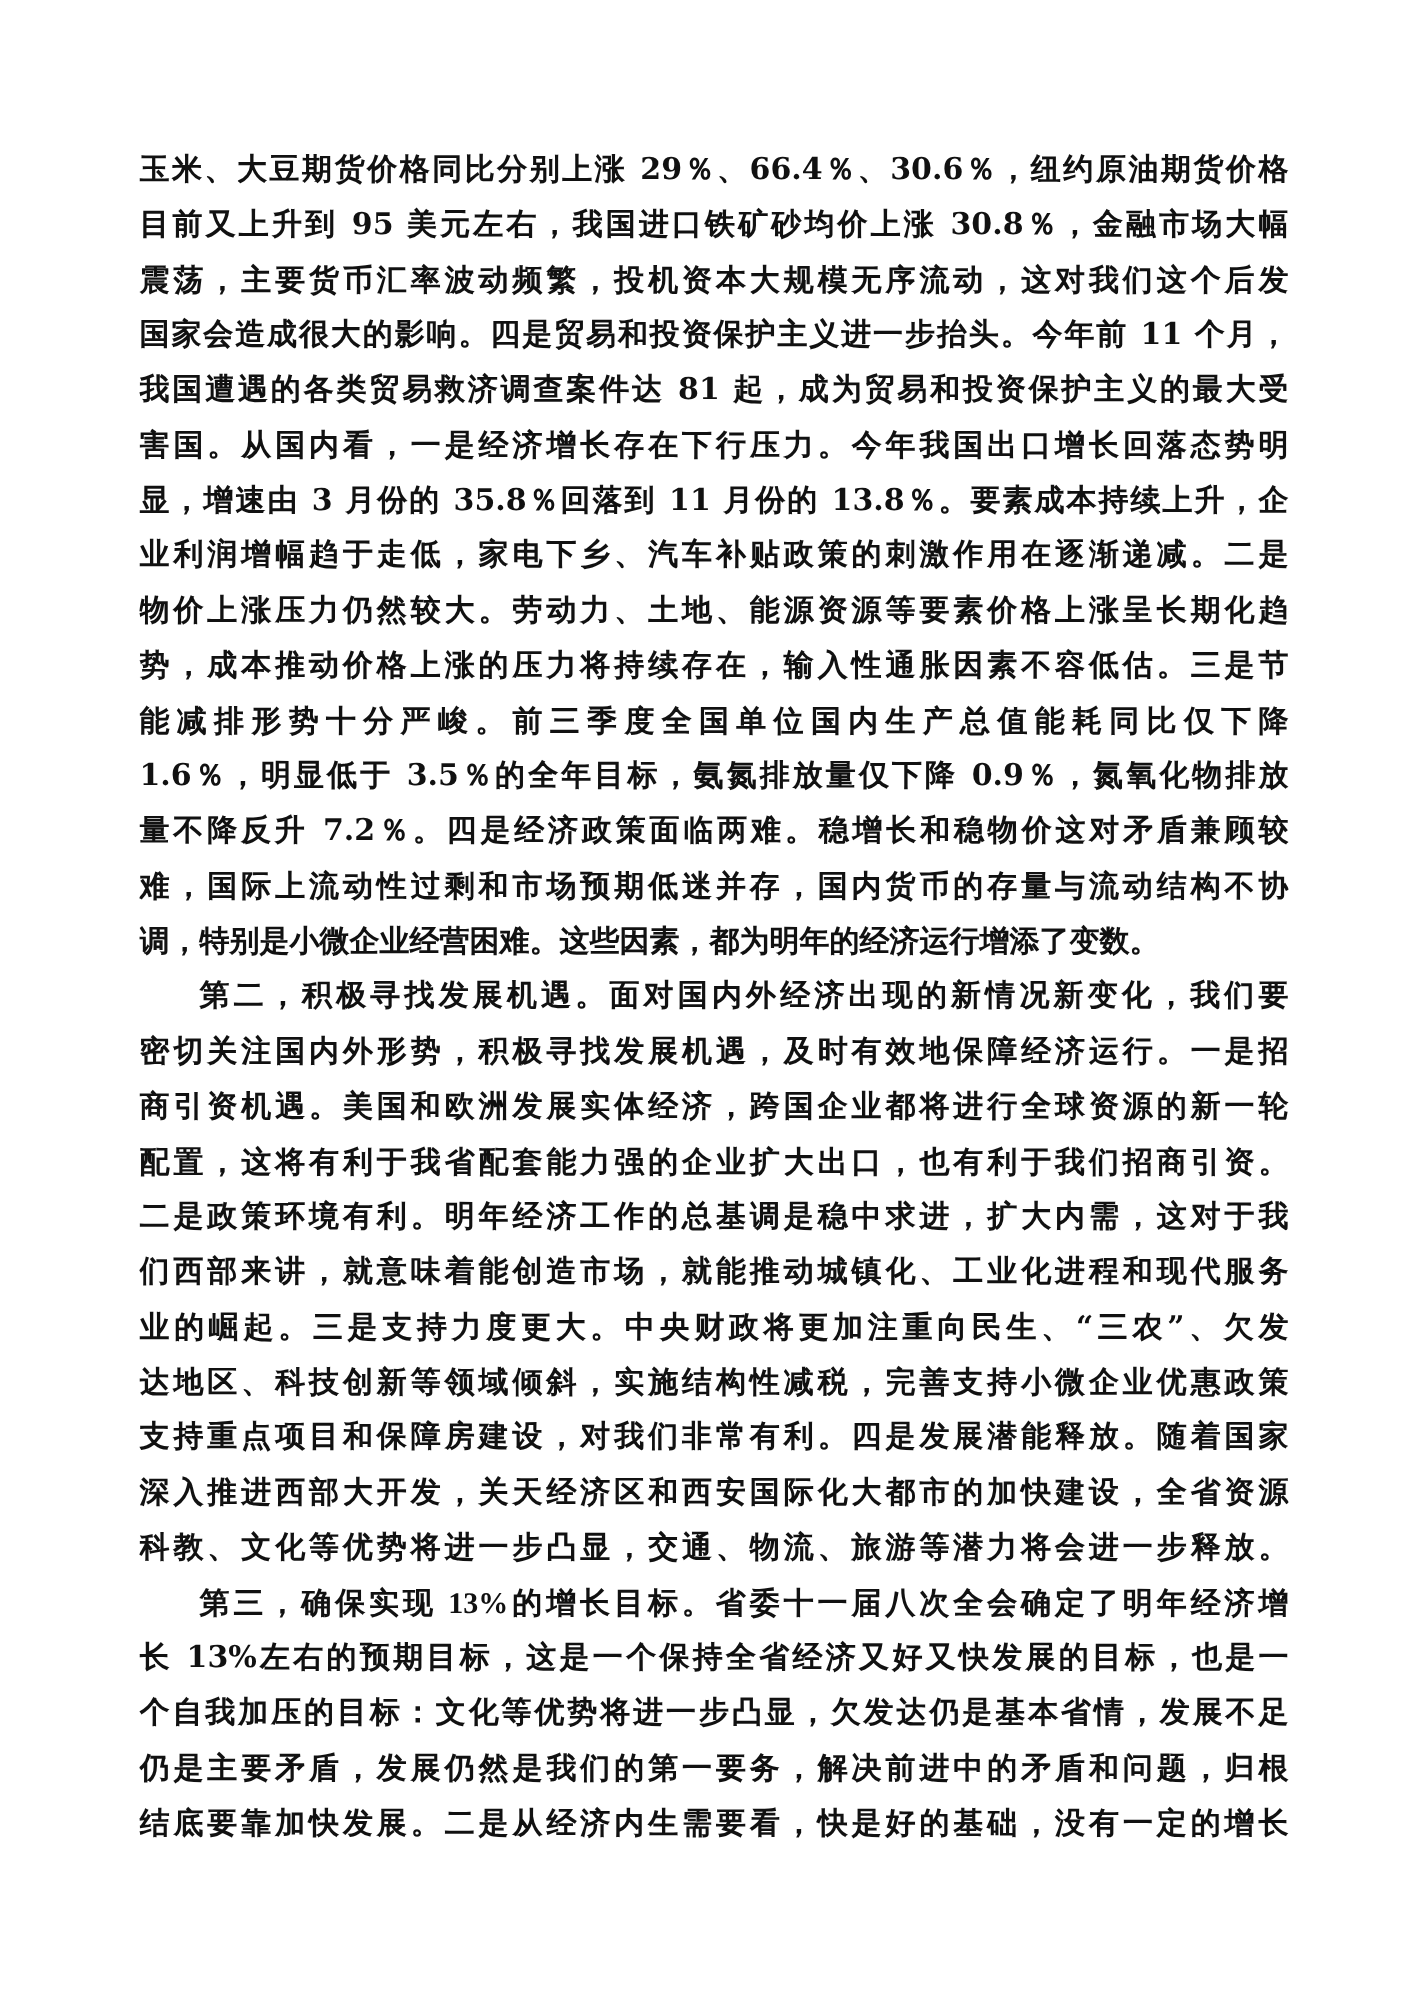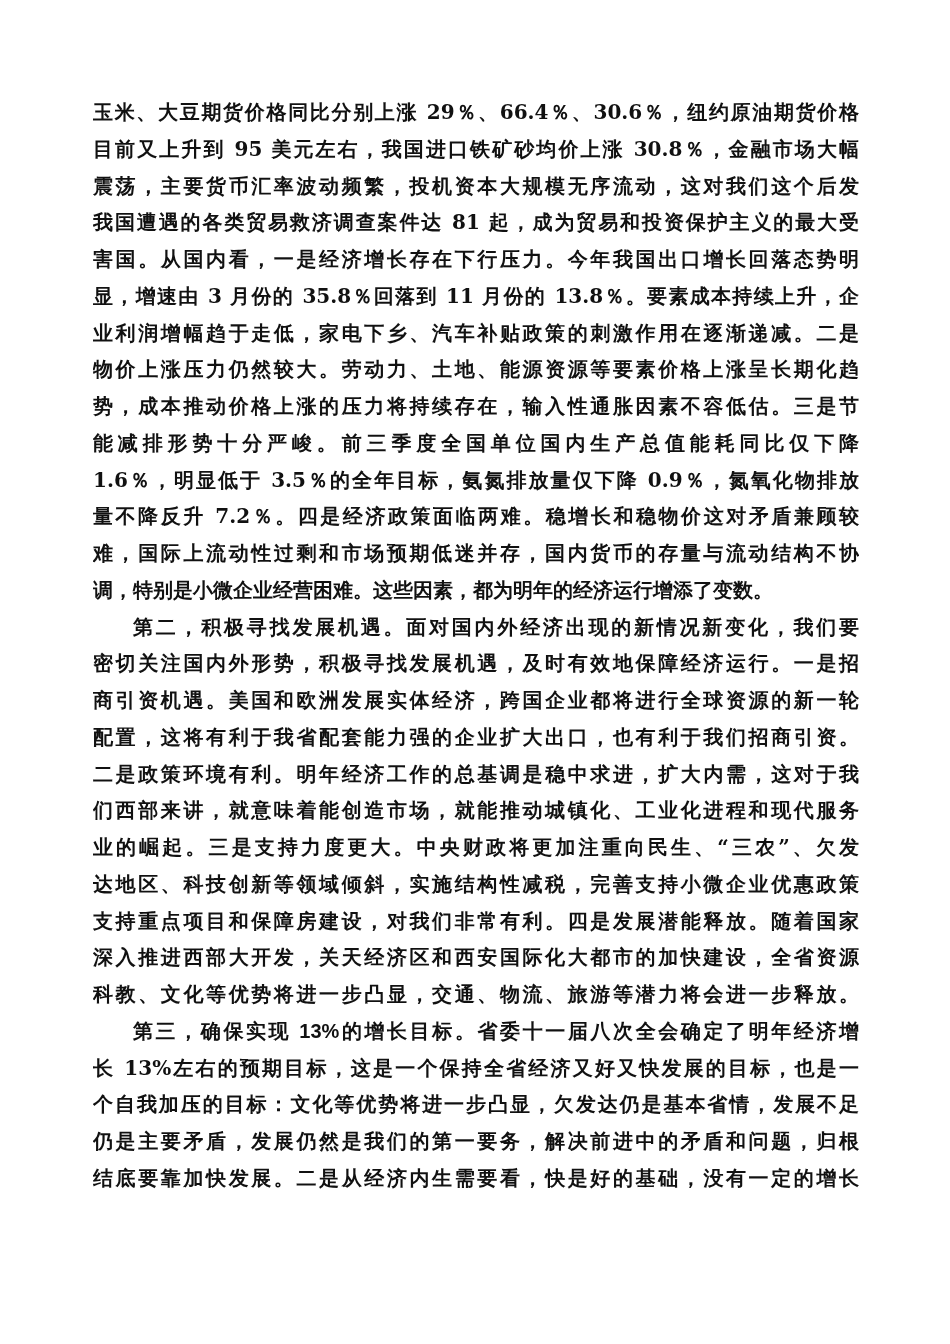--- a/index.html
+++ b/index.html
@@ -16,30 +16,31 @@
   .line {
     height: 36.75px;
     line-height: 36.75px;
     white-space: nowrap;
     text-align: justify;
     text-align-last: justify;
     overflow: hidden;
   }
   .line.indent { padding-left: 40px; }
   .line.last { text-align-last: left; }
-  .seg-bold { font-weight: bold; font-family: Liberation Sans, sans-serif; }
+  .seg-bold { font-weight: bold; font-family: Liberation Serif, serif; }
   .seg-normal { font-weight: bold; }
 </style>
 </head>
 <body>
 
 <div class="page" id="page">
     <div class="line"><span class="seg-normal">玉米、大豆期货价格同比分别上涨 29％、66.4％、30.6％，纽约原油期货价格</span></div>
     <div class="line"><span class="seg-normal">目前又上升到 95 美元左右，我国进口铁矿砂均价上涨 30.8％，金融市场大幅</span></div>
     <div class="line"><span class="seg-normal">震荡，主要货币汇率波动频繁，投机资本大规模无序流动，这对我们这个后发</span></div>
+    <div class="line"><span class="seg-normal">国家会造成很大的影响。四是贸易和投资保护主义进一步抬头。今年前 11 个月，</span></div>
     <div class="line"><span class="seg-normal">我国遭遇的各类贸易救济调查案件达 81 起，成为贸易和投资保护主义的最大受</span></div>
     <div class="line"><span class="seg-normal">害国。</span><span class="seg-bold">从国内看，一是经济增长存在下行压力。</span><span class="seg-normal">今年我国出口增长回落态势明</span></div>
     <div class="line"><span class="seg-normal">显，增速由 3 月份的 35.8％回落到 11 月份的 13.8％。要素成本持续上升，企</span></div>
     <div class="line"><span class="seg-normal">业利润增幅趋于走低，家电下乡、汽车补贴政策的刺激作用在逐渐递减。</span><span class="seg-bold">二是</span></div>
     <div class="line"><span class="seg-bold">物价上涨压力仍然较大。</span><span class="seg-normal">劳动力、土地、能源资源等要素价格上涨呈长期化趋</span></div>
     <div class="line"><span class="seg-normal">势，成本推动价格上涨的压力将持续存在，输入性通胀因素不容低估。</span><span class="seg-bold">三是节</span></div>
     <div class="line"><span class="seg-bold">能减排形势十分严峻。</span><span class="seg-normal">前三季度全国单位国内生产总值能耗同比仅下降</span></div>
     <div class="line"><span class="seg-normal">1.6％，明显低于 3.5％的全年目标，氨氮排放量仅下降 0.9％，氮氧化物排放</span></div>
     <div class="line"><span class="seg-normal">量不降反升 7.2％。四是经济政策面临两难。稳增长和稳物价这对矛盾兼顾较</span></div>
     <div class="line"><span class="seg-normal">难，国际上流动性过剩和市场预期低迷并存，国内货币的存量与流动结构不协</span></div>

